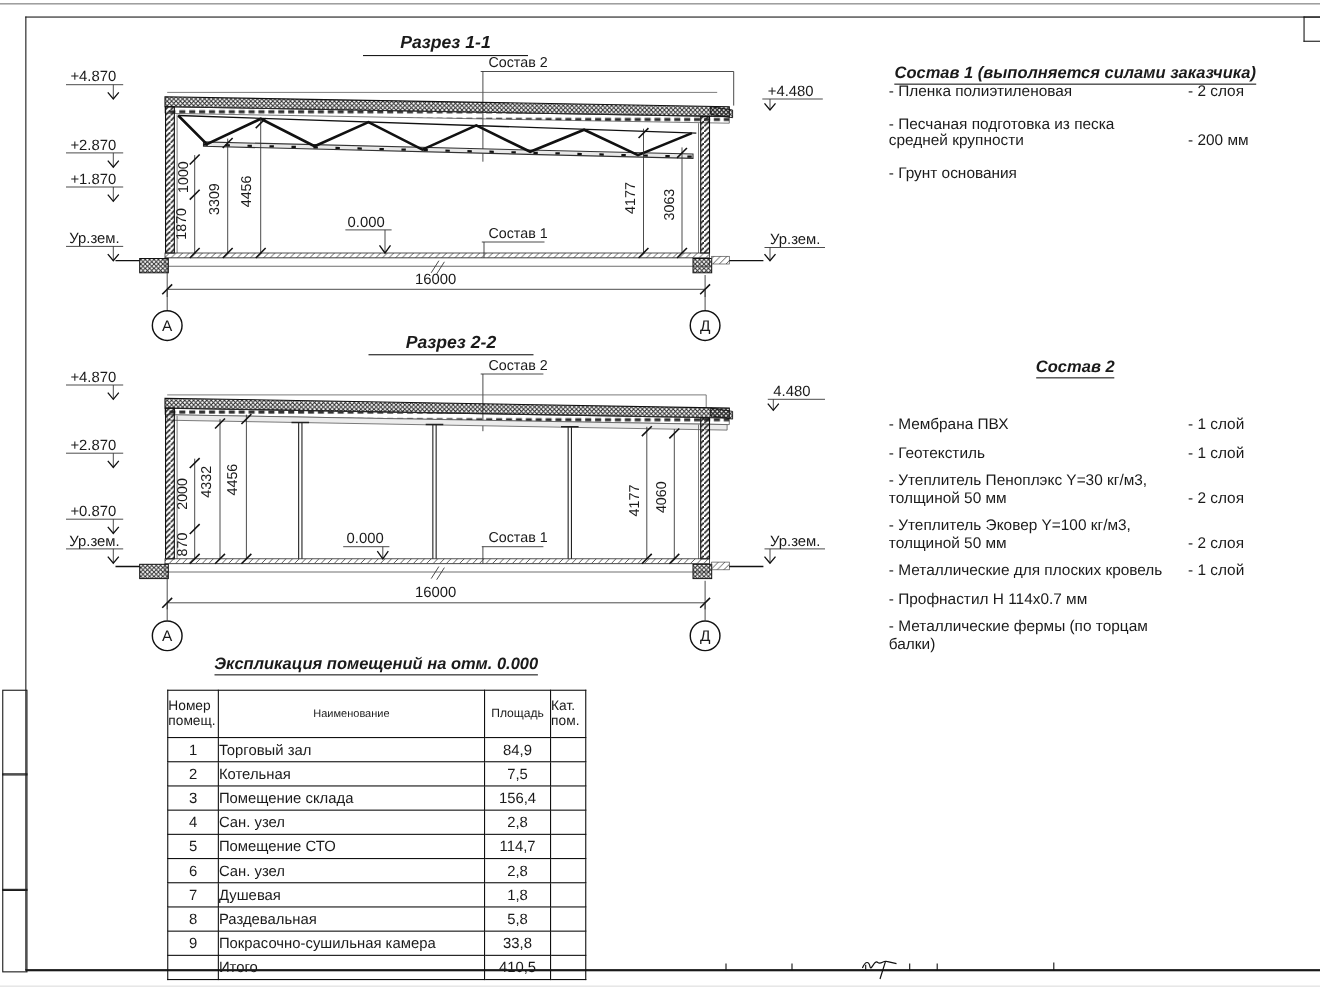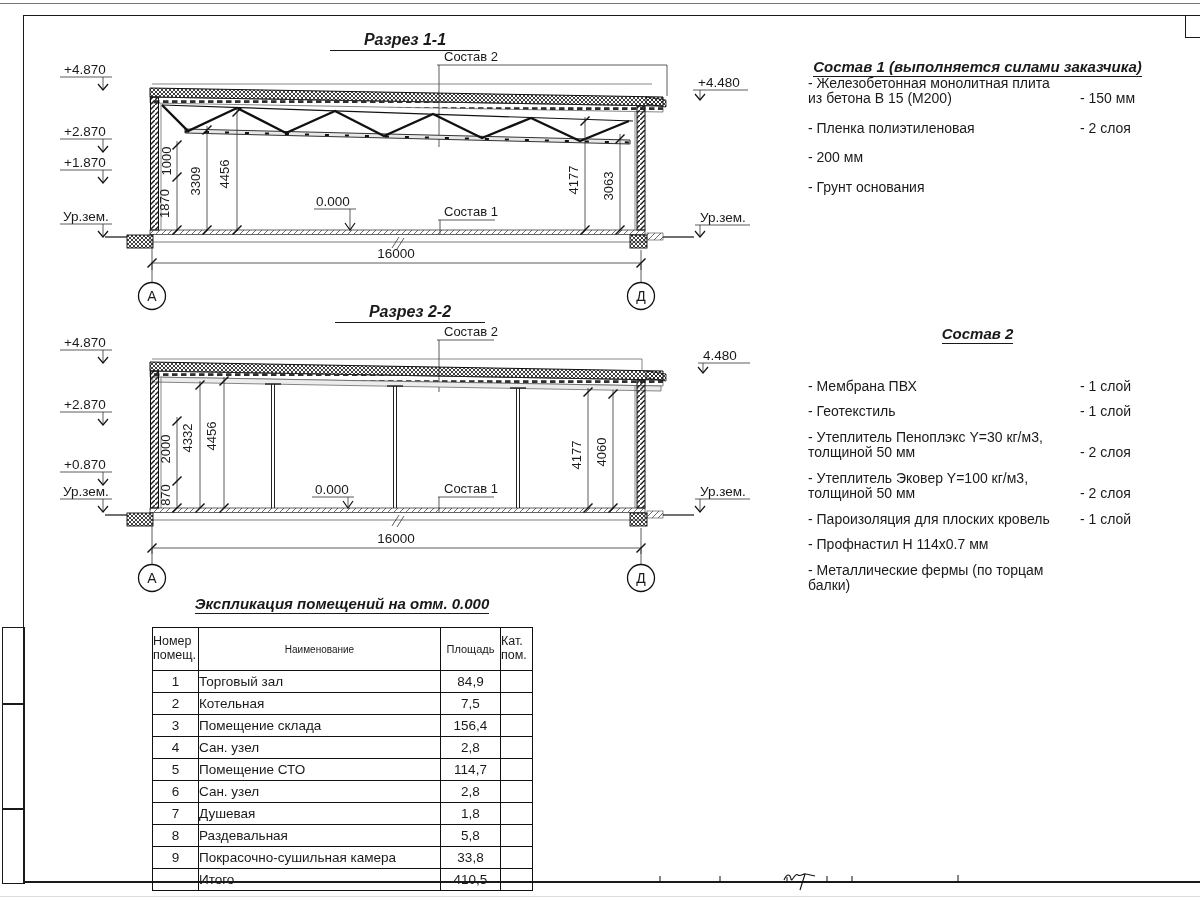--- a/index.html
+++ b/index.html
@@ -336,29 +336,26 @@
     <circle cx="641" cy="578" r="13.5" fill="#fff" stroke="#111" stroke-width="1.3"></circle>
     <text class="atxt" x="641" y="583" text-anchor="middle">Д</text>
   </svg>
 
   <div class="abs mat" style="left:795px;top:58px;">
     <div class="mat-title">
       <span>Состав 1 (выполняется силами заказчика)</span>
     </div>
     <div class="mat-list">
       <div class="mitem">
-        <div class="mtext">- Железобетонная  монолитная плита
-из бетона В 15 (М200)</div>
-        <div class="mval">- 150 мм</div>
-      </div>
-      <div class="mitem">
         <div class="mtext">- Пленка полиэтиленовая</div>
         <div class="mval">-  2 слоя</div>
       </div>
       <div class="mitem">
+        <div class="mtext">- Песчаная подготовка из песка
+средней крупности</div>
         <div class="mval">- 200 мм</div>
       </div>
       <div class="mitem">
         <div class="mtext">- Грунт основания</div>
         <div class="mval"></div>
       </div>
     </div>
   </div>
 
   <div class="abs mat mat2" style="left:795px;top:325px;">
@@ -378,21 +375,21 @@
         <div class="mtext">- Утеплитель Пеноплэкс Y=30 кг/м3,
 толщиной 50 мм</div>
         <div class="mval">- 2 слоя</div>
       </div>
       <div class="mitem">
         <div class="mtext">- Утеплитель Эковер Y=100 кг/м3,
 толщиной 50 мм</div>
         <div class="mval">- 2 слоя</div>
       </div>
       <div class="mitem">
-        <div class="mtext">- Пароизоляция для плоских кровель</div>
+        <div class="mtext">- Металлические для плоских кровель</div>
         <div class="mval">- 1 слой</div>
       </div>
       <div class="mitem">
         <div class="mtext">- Профнастил Н 114х0.7 мм</div>
         <div class="mval"></div>
       </div>
       <div class="mitem">
         <div class="mtext">- Металлические фермы (по торцам балки)</div>
         <div class="mval"></div>
       </div>

